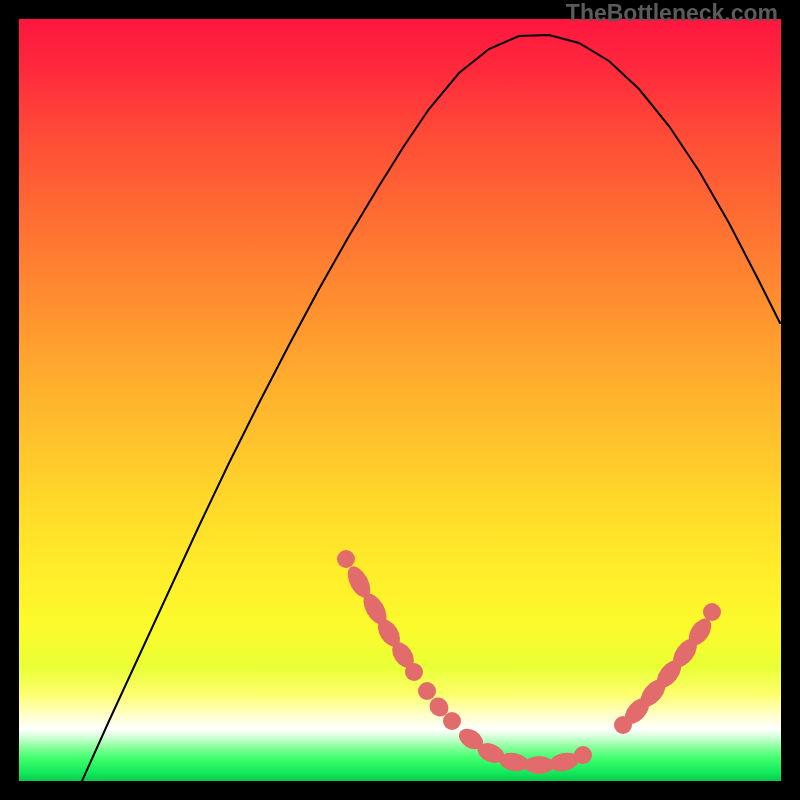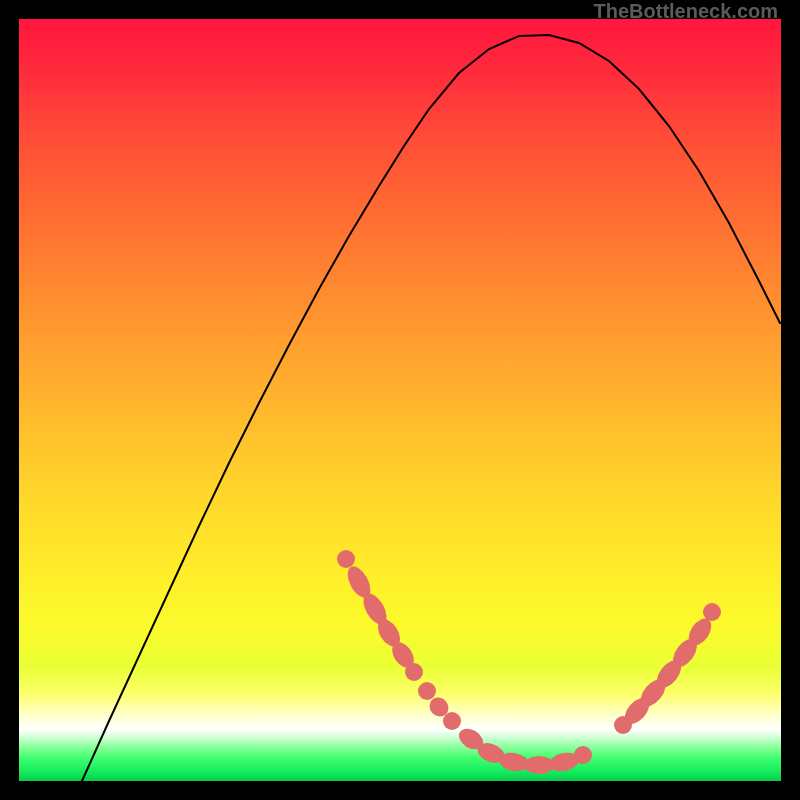--- a/index.html
+++ b/index.html
@@ -45,21 +45,21 @@
       #40ff6e 97%,
       #0fe85a 99%,
       #0bc94c 100%
     );
   }
   .watermark {
     position: absolute;
     top: 0px;
     right: 22px;
     font-family: Arial, Helvetica, sans-serif;
-    font-size: 20px;
+    font-size: 23px;
     font-weight: bold;
     color: #5b5b5b;
     letter-spacing: 0px;
   }
   svg.curve {
     position: absolute;
     top: 0;
     left: 0;
     width: 762px;
     height: 762px;

